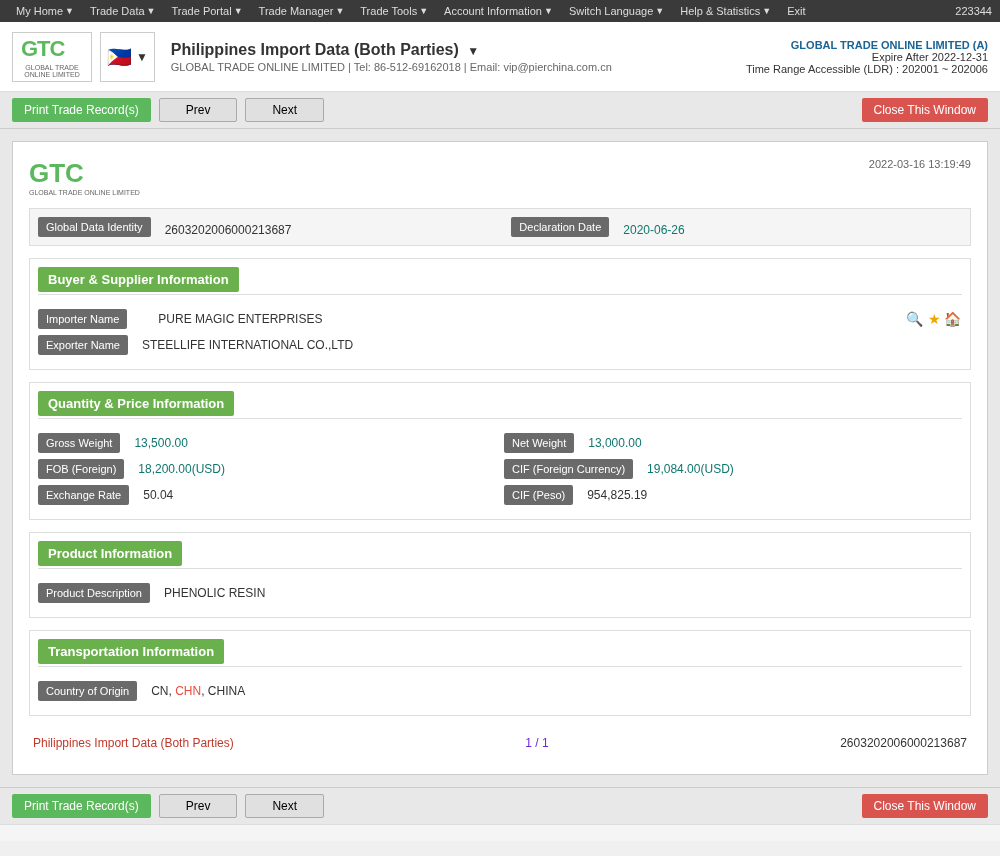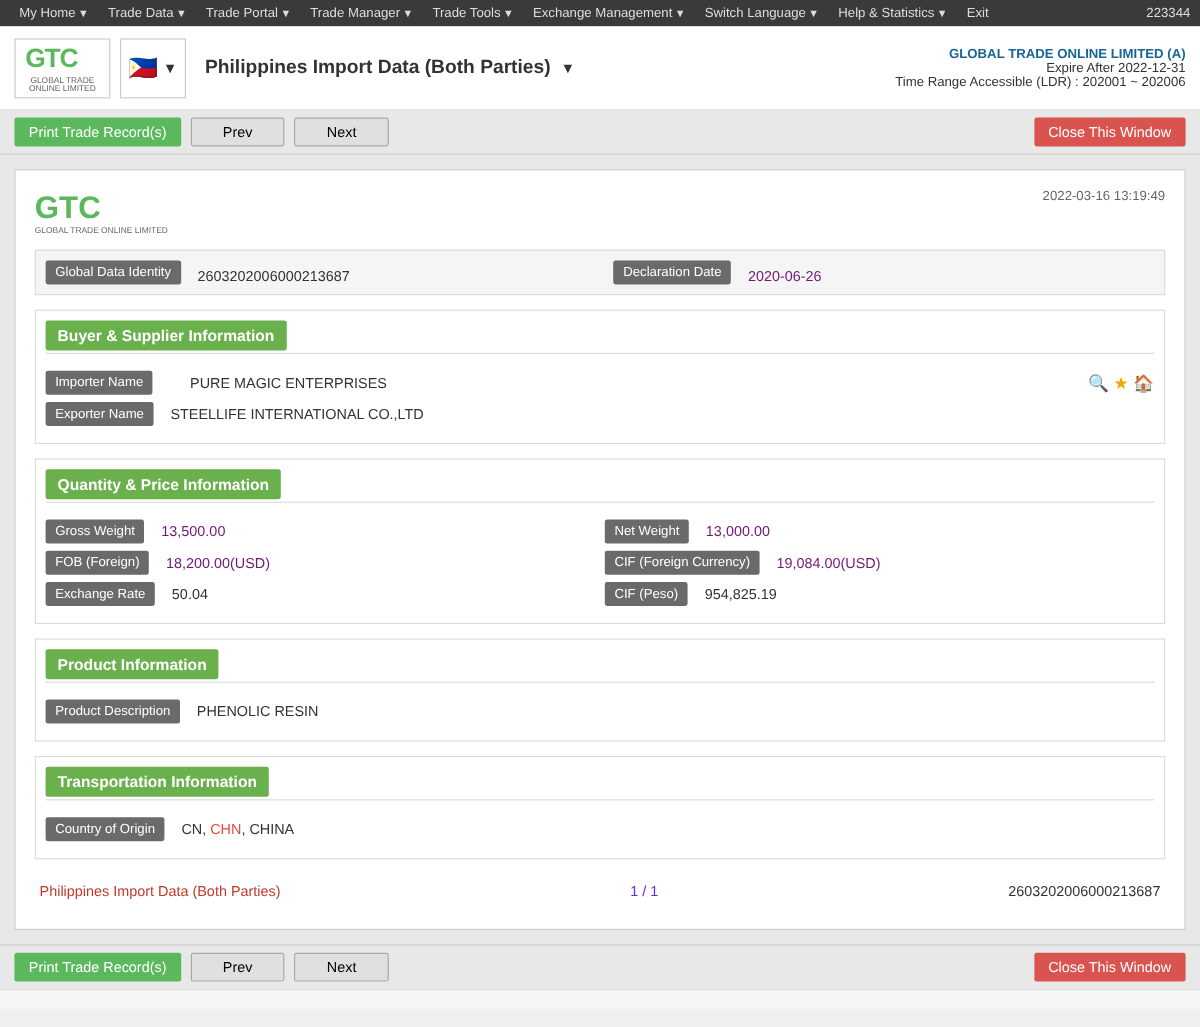--- a/index.html
+++ b/index.html
@@ -153,21 +153,21 @@
     }
     .field-label {
       background: #6a6a6a;
       color: white;
       padding: 4px 8px;
       font-size: 11px;
       border-radius: 2px;
       white-space: nowrap;
     }
     .field-value { font-size: 12px; color: #333; flex: 1; padding: 0 6px; }
-    .field-value.orange { color: #701a75; }
+    .field-value.orange { color: #0f766e; }
 
     
     .section { margin-bottom: 12px; border: 1px solid #ddd; }
     .section-header {
       background: #6ab04c;
       color: white;
       padding: 5px 10px;
       font-size: 13px;
       font-weight: bold;
       display: inline-block;
@@ -250,21 +250,21 @@
     </div>
     <div class="nav-item">
       <span>Trade Manager</span>
       <span class="nav-arrow">▼</span>
     </div>
     <div class="nav-item">
       <span>Trade Tools</span>
       <span class="nav-arrow">▼</span>
     </div>
     <div class="nav-item">
-      <span>Exchange Management</span>
+      <span>Account Information</span>
       <span class="nav-arrow">▼</span>
     </div>
     <div class="nav-item">
       <span>Switch Language</span>
       <span class="nav-arrow">▼</span>
     </div>
     <div class="nav-item">
       <span>Help &amp; Statistics</span>
       <span class="nav-arrow">▼</span>
     </div>
@@ -286,20 +286,21 @@
     <div class="flag-selector">
       <span class="flag-icon">🇵🇭</span>
       <span>▼</span>
     </div>
   </div>
   <div class="header-title-area">
     <div class="header-title">
       <span>Philippines Import Data (Both Parties)</span>
       <span style="font-size:12px; margin-left:4px;">▼</span>
     </div>
+    <div class="header-subtitle">GLOBAL TRADE ONLINE LIMITED | Tel: 86-512-69162018 | Email: vip@pierchina.com.cn</div>
   </div>
   <div class="header-right">
     <div class="company-name">GLOBAL TRADE ONLINE LIMITED (A)</div>
     <div class="expire">Expire After 2022-12-31</div>
     <div class="time-range">Time Range Accessible (LDR) : 202001 ~ 202006</div>
   </div>
 </div>
 
 <div class="toolbar">
   <button class="btn-print">Print Trade Record(s)</button>

